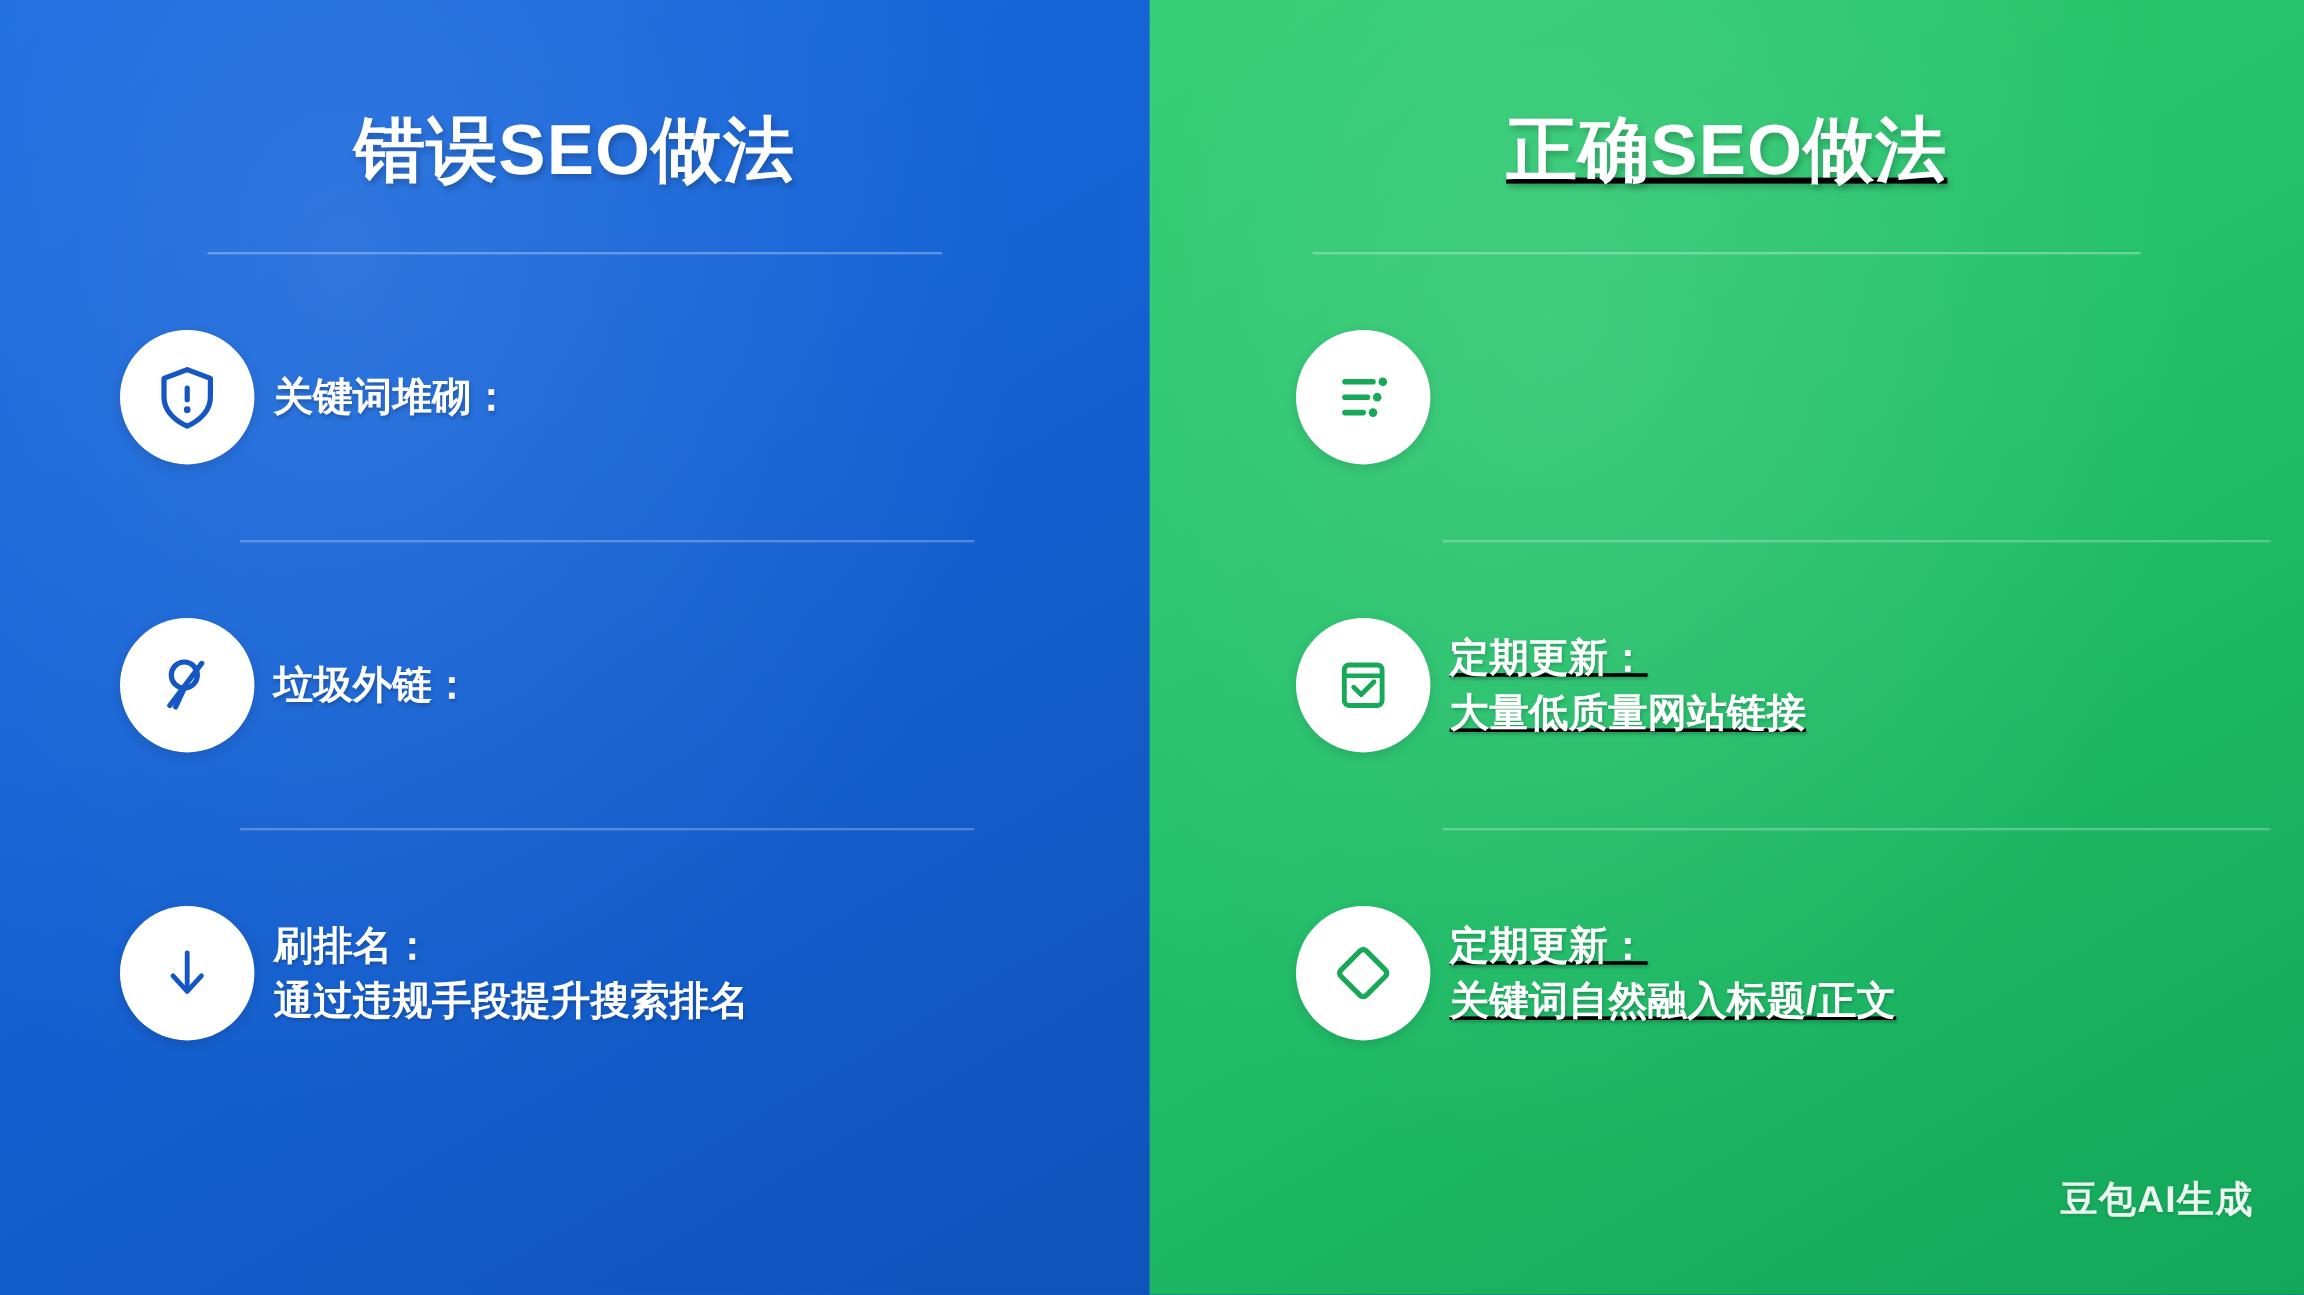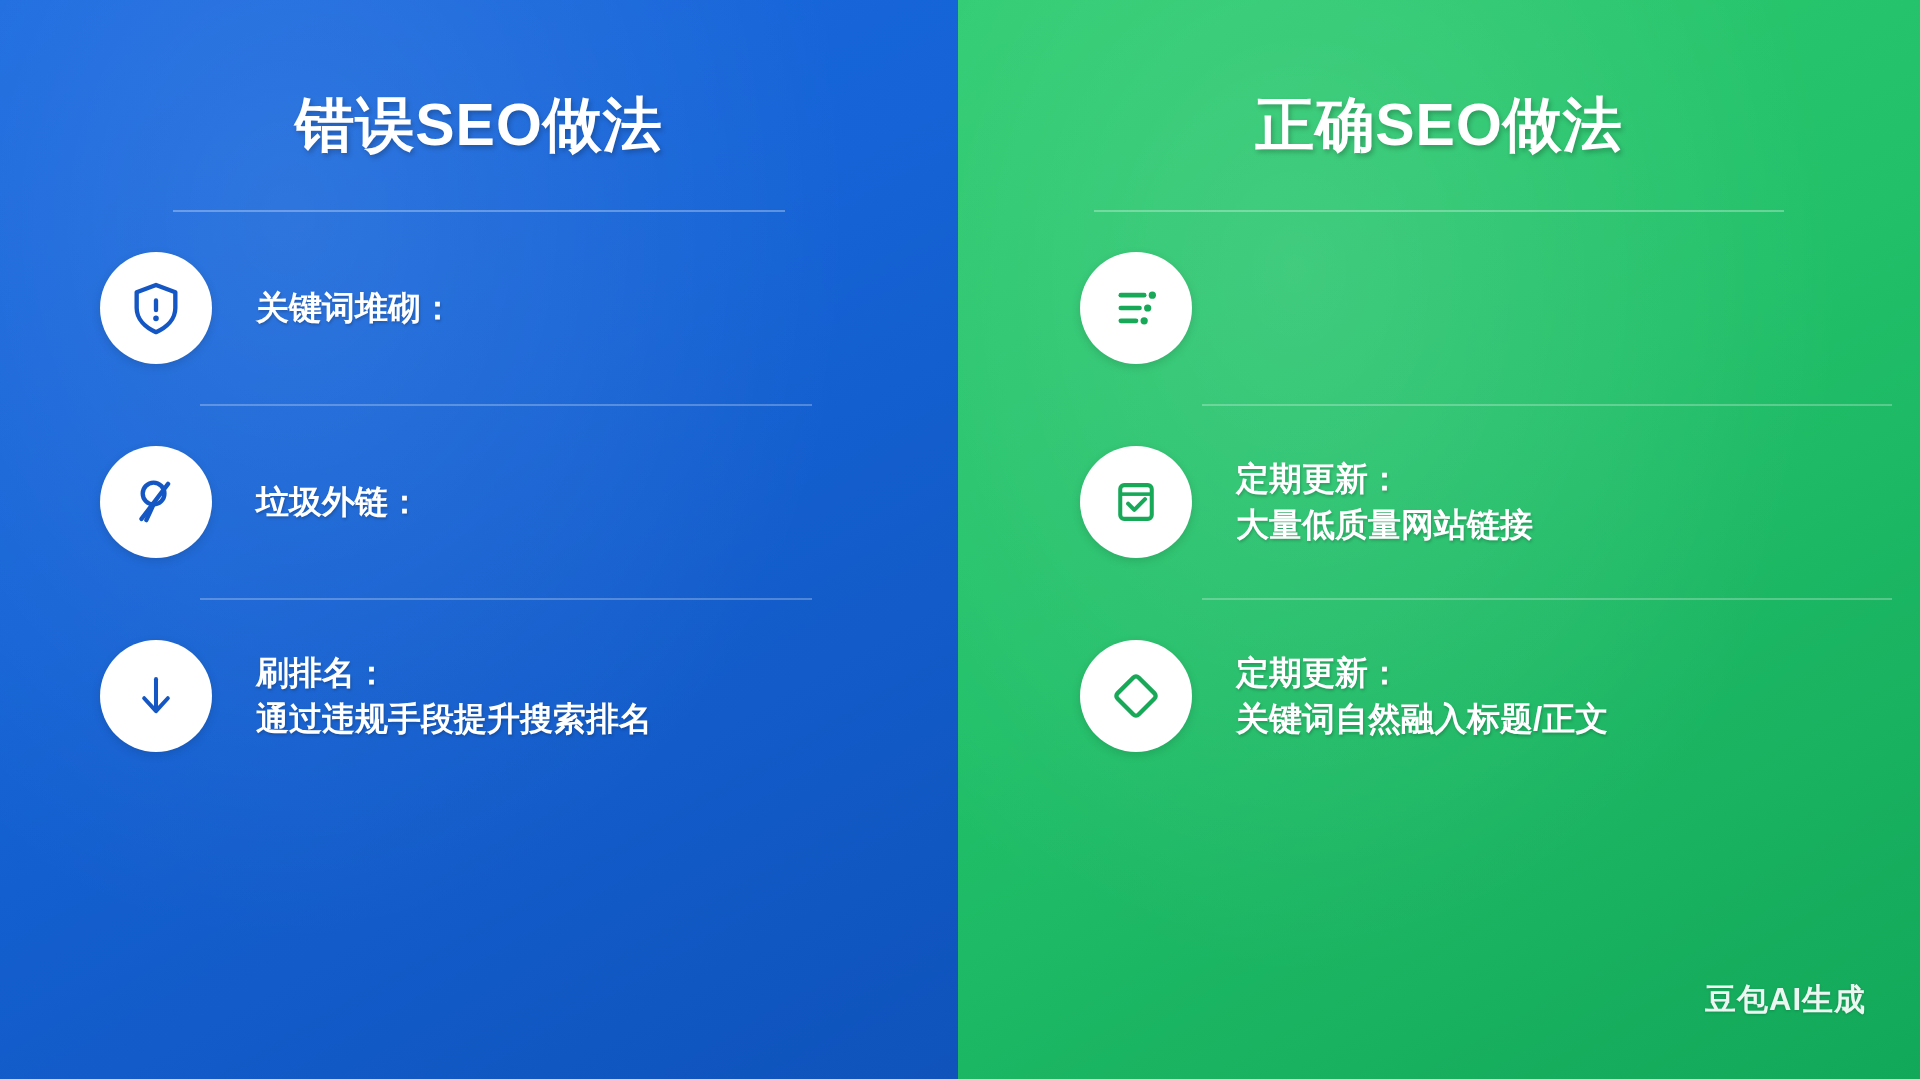--- a/index.html
+++ b/index.html
@@ -6,21 +6,21 @@
   html,body { width:1920px; height:1079px; overflow:hidden; }
   body {
     font-family:"Liberation Sans","DejaVu Sans",sans-serif;
     background:#0d5ed0;
   }
   .stage { position:relative; width:1920px; height:1079px; display:flex; }
 
   
   .panel { position:relative; height:1079px; overflow:hidden; }
   .panel.left  { width:958px;  background:linear-gradient(150deg,#1a6ae0 0%,#1563d6 40%,#0f53bb 100%); }
-  .panel.right { width:962px;  background:linear-gradient(150deg,#2ecc71 0%,#22c069 45%,#12a85a 100%); }
+  .panel.right { width:962px;  background:linear-gradient(150deg,#2ecc71 0%,#22c069 45%,#12a85a 100%);text-decoration:underline; }
   
   .panel:before{
     content:"";position:absolute;inset:0;
     background:radial-gradient(ellipse at 30% 20%, rgba(255,255,255,.10), rgba(255,255,255,0) 60%);
     pointer-events:none;
   }
   .panel.right:before{
     background:radial-gradient(ellipse at 35% 25%, rgba(255,255,255,.12), rgba(255,255,255,0) 62%);
   }
 
@@ -43,23 +43,23 @@
     width:612px;
     background:rgba(255,255,255,.30);
   }
   .panel.right .title-rule { width:690px; }
 
   
   .items { margin-top:0; }
   .item {
     display:flex;
     align-items:center;
-    gap:44px;
+    gap:16px;
     padding:0;
-    height:192px;
+    height:238px;
   }
   .panel.left  .items { padding:0 0 0 100px; }
   .panel.right .items { padding:0 0 0 122px; }
 
   .item-rule {
     height:2px;
     background:rgba(255,255,255,.26);
     width:612px;
     margin-left:100px;
   }
@@ -87,21 +87,21 @@
     font-size:33px;
     font-weight:bold;
     line-height:1.38;
     text-shadow:1px 2px 3px rgba(0,0,0,.20);
     white-space:nowrap;
   }
 
   
   .watermark {
     position:absolute;
-    right:54px; bottom:58px;
+    right:42px; bottom:58px;
     color:rgba(255,255,255,.92);
     font-size:31px;
     font-weight:bold;
     letter-spacing:1px;
     z-index:5;
     text-shadow:0 1px 3px rgba(0,0,0,.18);
   }
 </style>
 </head>
 <body>

